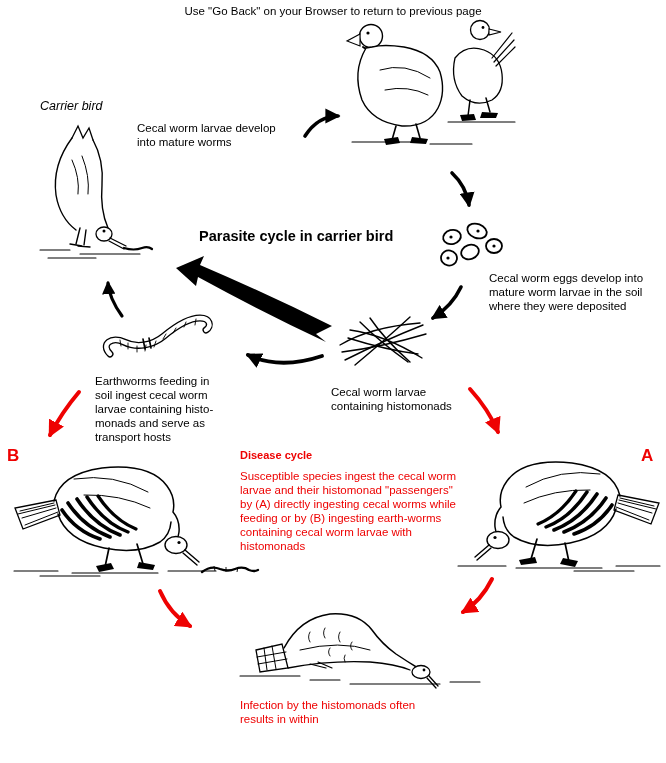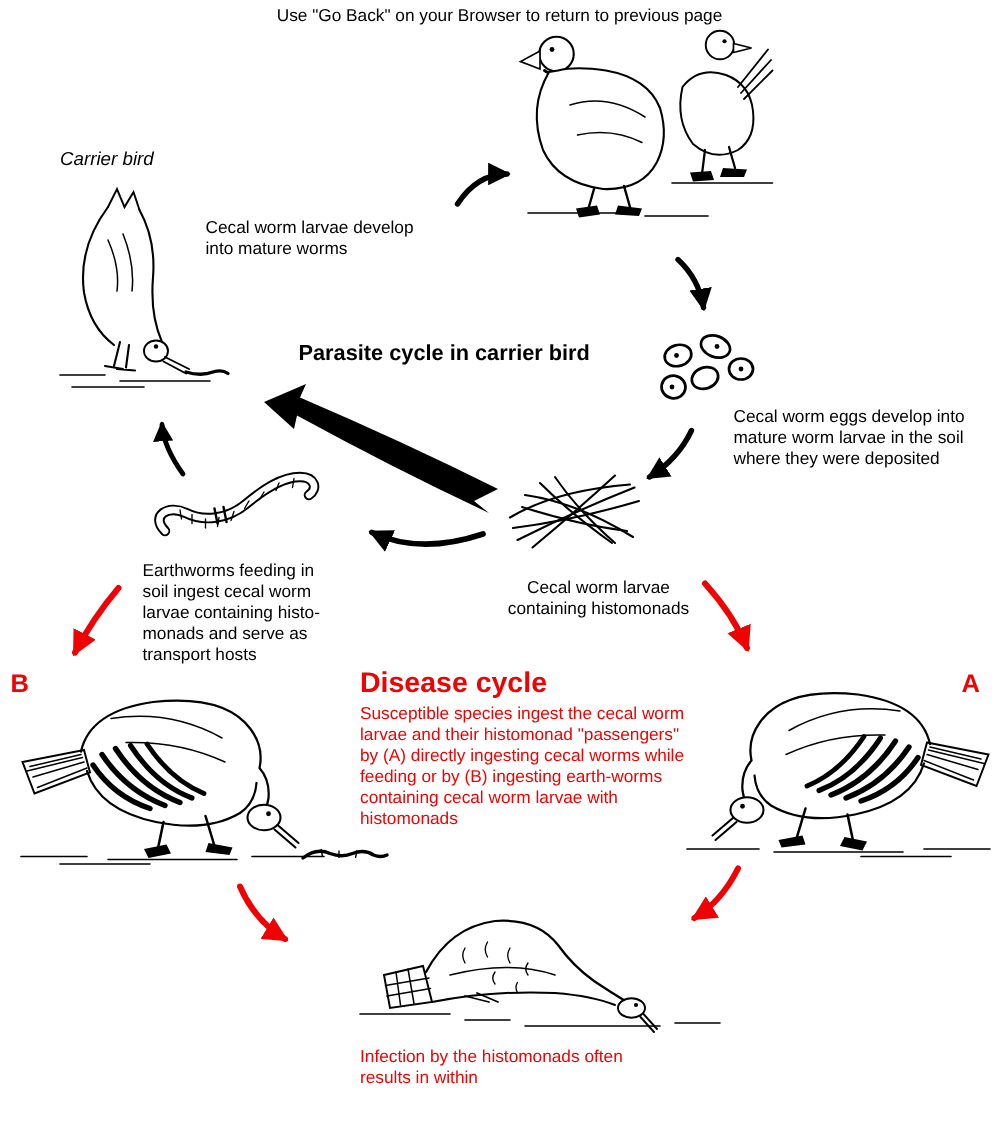--- a/index.html
+++ b/index.html
@@ -6,21 +6,21 @@
   #stage{
     position:relative;width:666px;height:763px;background:#fff;overflow:hidden;
     font-family:"Liberation Sans","DejaVu Sans",sans-serif;color:#000;
   }
   .txt{position:absolute;font-size:11.5px;line-height:14px;letter-spacing:0;}
   .center{left:0;width:100%;text-align:center;}
   .red{color:#ee0202;}
   .i{font-style:italic;}
   .bi{font-weight:bold;font-style:italic;}
   .h1{font-size:14.5px;font-weight:bold;line-height:16px;}
-  .h2{font-size:19px;font-weight:bold;line-height:17px;}
+  .h2{font-size:11px;font-weight:bold;line-height:17px;}
   .biglabel{font-size:17px;font-weight:bold;}
   .caption{font-size:12.5px;}
   svg{position:absolute;left:0;top:0;}
 </style>
 </head>
 <body>
 
 <div id="stage">
 
   <svg width="666" height="763" viewBox="0 0 666 763">
@@ -159,31 +159,31 @@
       <path d="M470,389 Q489,410 498,432" stroke-width="4" marker-end="url(#ah-red)"></path>
       <path d="M160,591 Q170,614 190,626" stroke-width="4" marker-end="url(#ah-red)"></path>
       <path d="M492,579 Q481,601 463,612" stroke-width="4" marker-end="url(#ah-red)"></path>
     </g>
   </svg>
 
   <div class="txt center" style="top:4px;">Use "Go Back" on your Browser to return to previous page</div>
 
   <div class="txt i" style="left:40px;top:99px;font-size:12.5px;">Carrier bird</div>
 
-  <div class="txt" style="left:137px;top:121px;width:158px;margin-top:24px;">Cecal worm larvae develop into mature worms</div>
+  <div class="txt" style="left:137px;top:121px;width:158px;">Cecal worm larvae develop into mature worms</div>
 
 
 
   <div class="txt h1" style="left:199px;top:228px;">Parasite cycle in carrier bird</div>
 
   <div class="txt" style="left:489px;top:271px;width:170px;">Cecal worm eggs develop into mature worm larvae in the soil where they were deposited</div>
 
   <div class="txt" style="left:95px;top:374px;width:126px;">Earthworms feeding in soil ingest cecal worm larvae containing histo-monads and serve as transport hosts</div>
 
-  <div class="txt" style="left:331px;top:385px;width:136px;text-align:center;">Cecal worm larvae containing histomonads</div>
+  <div class="txt" style="left:331px;top:385px;width:136px;">Cecal worm larvae containing histomonads</div>
 
   <div class="txt red biglabel" style="left:7px;top:449px;">B</div>
   <div class="txt red biglabel" style="left:641px;top:449px;">A</div>
 
   <div class="txt red h2" style="left:240px;top:447px;">Disease cycle</div>
   <div class="txt red" style="left:240px;top:469px;width:218px;">Susceptible species ingest the cecal worm larvae and their histomonad "passengers" by (A) directly ingesting cecal worms while feeding or by (B) ingesting earth-worms containing cecal worm larvae with histomonads</div>
 
   <div class="txt red" style="left:240px;top:698px;width:180px;">Infection by the histomonads often results in within</div>
 
 </div>

